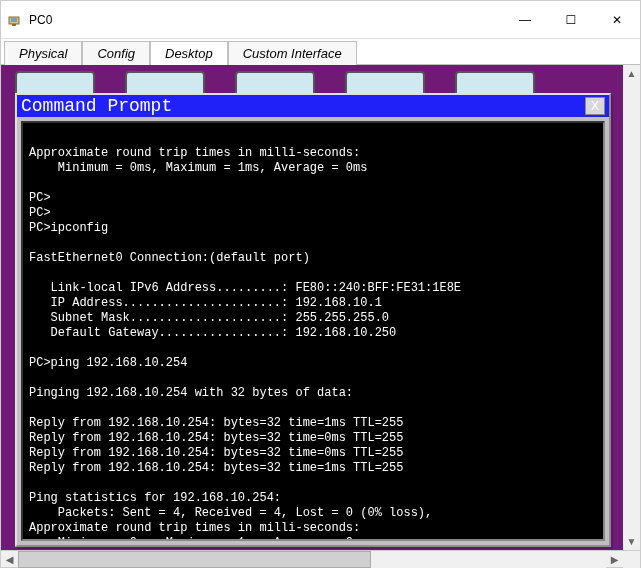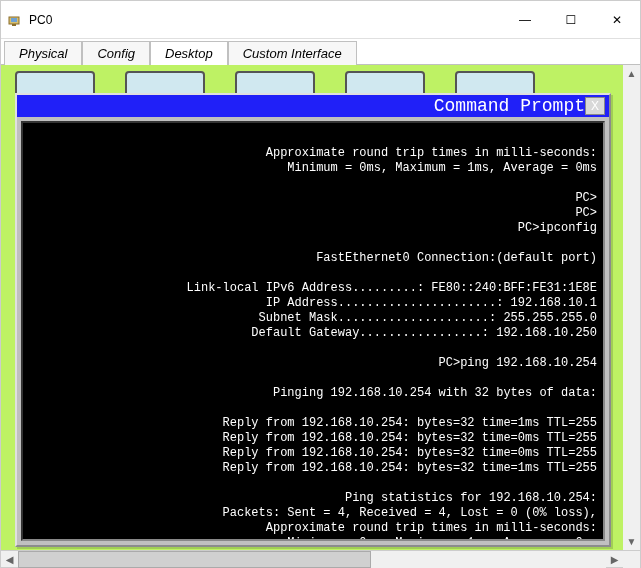--- a/index.html
+++ b/index.html
@@ -70,25 +70,24 @@
     top: 1px;
     cursor: pointer;
   }
   .tab.active {
     background: #fff;
     margin-top: 28px;
   }
 
   .content-area {
     flex: 1;
-    background: #bef264;
+    background: #701a75;
     padding: 4px;
     overflow: auto;
     position: relative;
-    text-align: right;
   }
   .desktop-icons-row {
     height: 50px;
     display: flex;
     gap: 30px;
     padding: 2px 10px;
   }
   .desk-icon {
     width: 80px; height: 46px;
     border: 2px solid #555;

